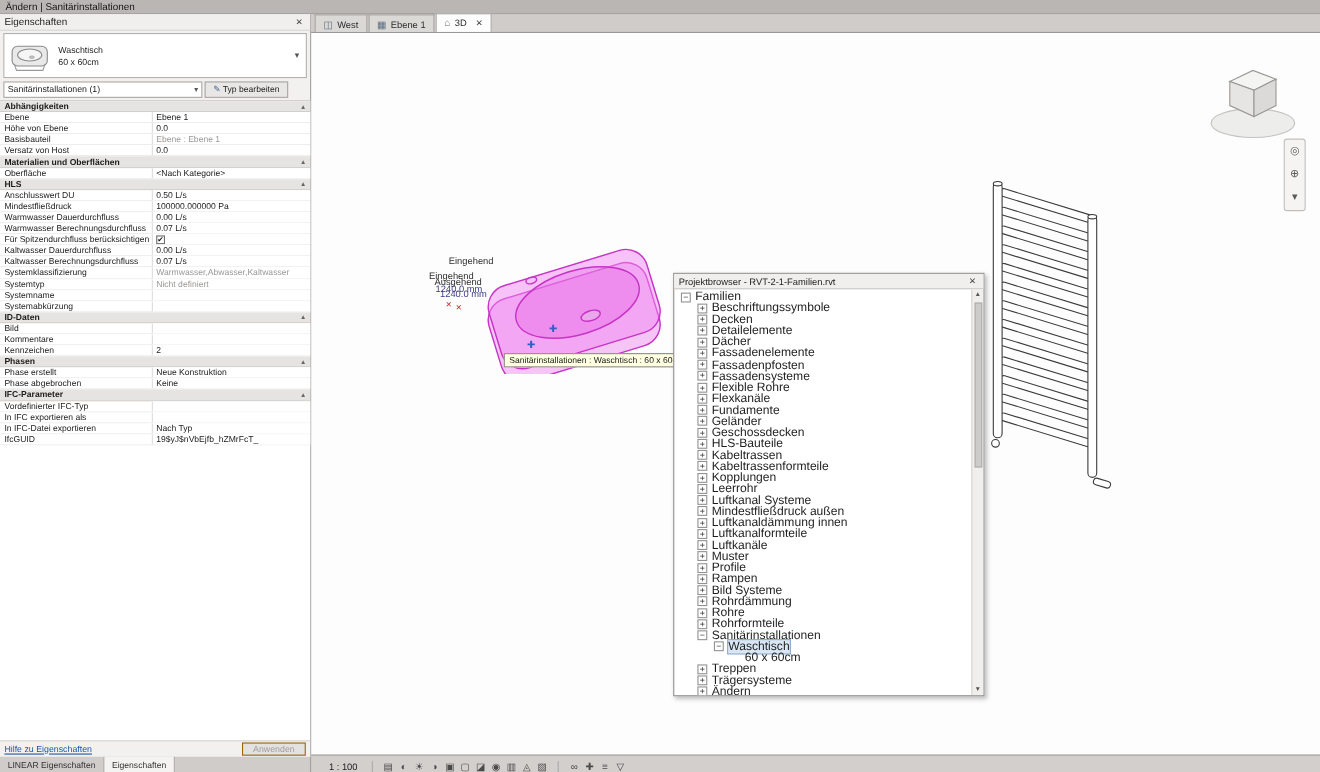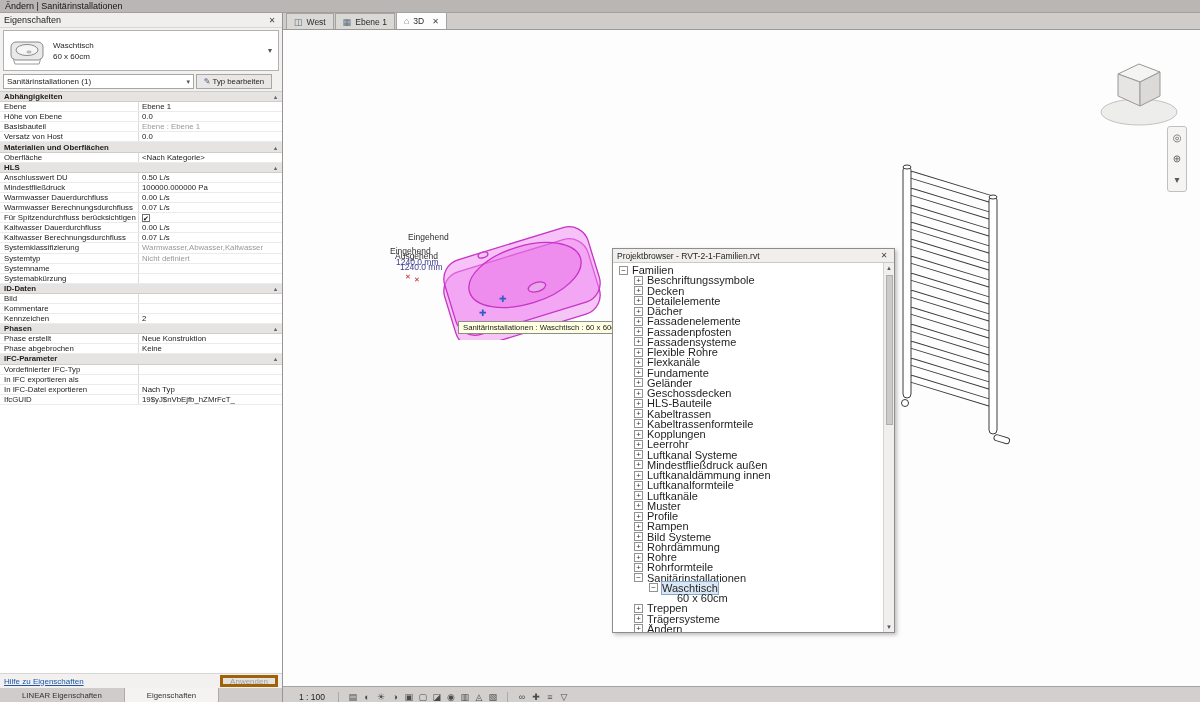--- a/index.html
+++ b/index.html
@@ -19,21 +19,21 @@
   .xbtn{width:12px;text-align:center;font-size:8px;color:#444;cursor:default}
   .xbtn::after{content:"✕"}
 
   #type-box{margin:2px 3px 0 3px;height:41px;background:#fff;border:1px solid #b3b1af;
     display:flex;align-items:center;position:relative}
   #type-thumb{width:40px;height:34px;margin:0 6px 0 3px;flex:0 0 40px}
   #type-text{font-size:8px;line-height:11px}
   #type-drop{position:absolute;right:2px;top:0;bottom:0;width:12px;display:flex;align-items:center;justify-content:center;color:#555;font-size:8px}
   #type-drop::after{content:"▾"}
 
-  #combo-row{display:flex;margin:3px 10px 2px 3px;height:15px;gap:2px}
+  #combo-row{display:flex;margin:3px 20px 2px 3px;height:15px;gap:2px}
   #filter-combo{flex:1;background:#fff;border:1px solid #a8a6a4;font-size:8px;display:flex;align-items:center;padding:0 3px;position:relative}
   #filter-combo::after{content:"▾";position:absolute;right:3px;font-size:7px;color:#555}
   #edit-type-btn{width:76px;background:#e9e7e5;border:1px solid #a8a6a4;font-size:7.8px;display:flex;align-items:center;justify-content:center;gap:2px}
   #edit-type-btn .glyph{font-size:8px;color:#46648c}
 
   
   #pgrid{background:#fff;border-top:1px solid #cfcdcb}
   .prow{display:flex;align-items:center;height:10.1px;border-bottom:1px solid #ebebeb;font-size:7.8px;background:#fff}
   .prow .plabel{width:138px;padding-left:4px;white-space:nowrap;overflow:hidden;flex:0 0 138px;color:#1c1c1c}
   .prow .pval{flex:1;height:100%;border-left:1px solid #dcdcdc;display:flex;align-items:center;
@@ -44,26 +44,26 @@
   .prow .ptext{color:#1c1c1c}
   .prow.gray .ptext{color:#9b9997}
   .prow .pcheck{display:none}
   .prow.chk .pcheck{display:block;width:8px;height:8px;border:1px solid #6d6d6d;background:#fff;
     font-size:7px;line-height:7px;text-align:center;color:#111}
   .prow.chk.checked .pcheck::after{content:"✔"}
   #pgrid-filler{flex:1;background:#fff}
 
   #props-footer{height:15px;display:flex;align-items:center;padding:0 4px;background:#f2f1ef;border-top:1px solid #d8d6d4}
   #help-link{font-size:8px;color:#1b56a8;text-decoration:underline;flex:1}
-  #apply-btn{width:58px;height:12px;background:#e4e2e0;border:3px solid #a16207;color:#a09e9c;
+  #apply-btn{width:58px;height:12px;background:#e4e2e0;border:1px solid #a16207;color:#a09e9c;
     font-size:8px;display:flex;align-items:center;justify-content:center}
 
   #props-tabs{position:absolute;left:0;top:688px;width:283px;height:14px;background:#cfccc9;
     display:flex;align-items:stretch;font-size:7.8px;border-right:1px solid #979593}
-  .ptab{padding:0 22px;display:flex;align-items:center;border-right:1px solid #aeaba8;color:#333}
+  .ptab{padding:0 7px;display:flex;align-items:center;border-right:1px solid #aeaba8;color:#333}
   .ptab.active{background:#f4f3f1}
 
   
   #view-tabs{position:absolute;left:283px;top:13px;width:917px;height:17px;background:#cfccc9;
     display:flex;align-items:flex-end;padding-left:3px;border-bottom:1px solid #9b9997}
   .vtab{height:16px;display:flex;align-items:center;padding:0 7px;margin-right:1px;font-size:8.5px;
     background:#dbd9d6;border:1px solid #a5a3a1;border-bottom:none;color:#2b2b2b;gap:4px}
   .vtab.active{background:#fdfdfd;height:17px}
   .vtab .vicon{font-size:9px;color:#5c6e80}
   .vtab .vclose{display:none;font-size:8px;color:#444;margin-left:4px}

